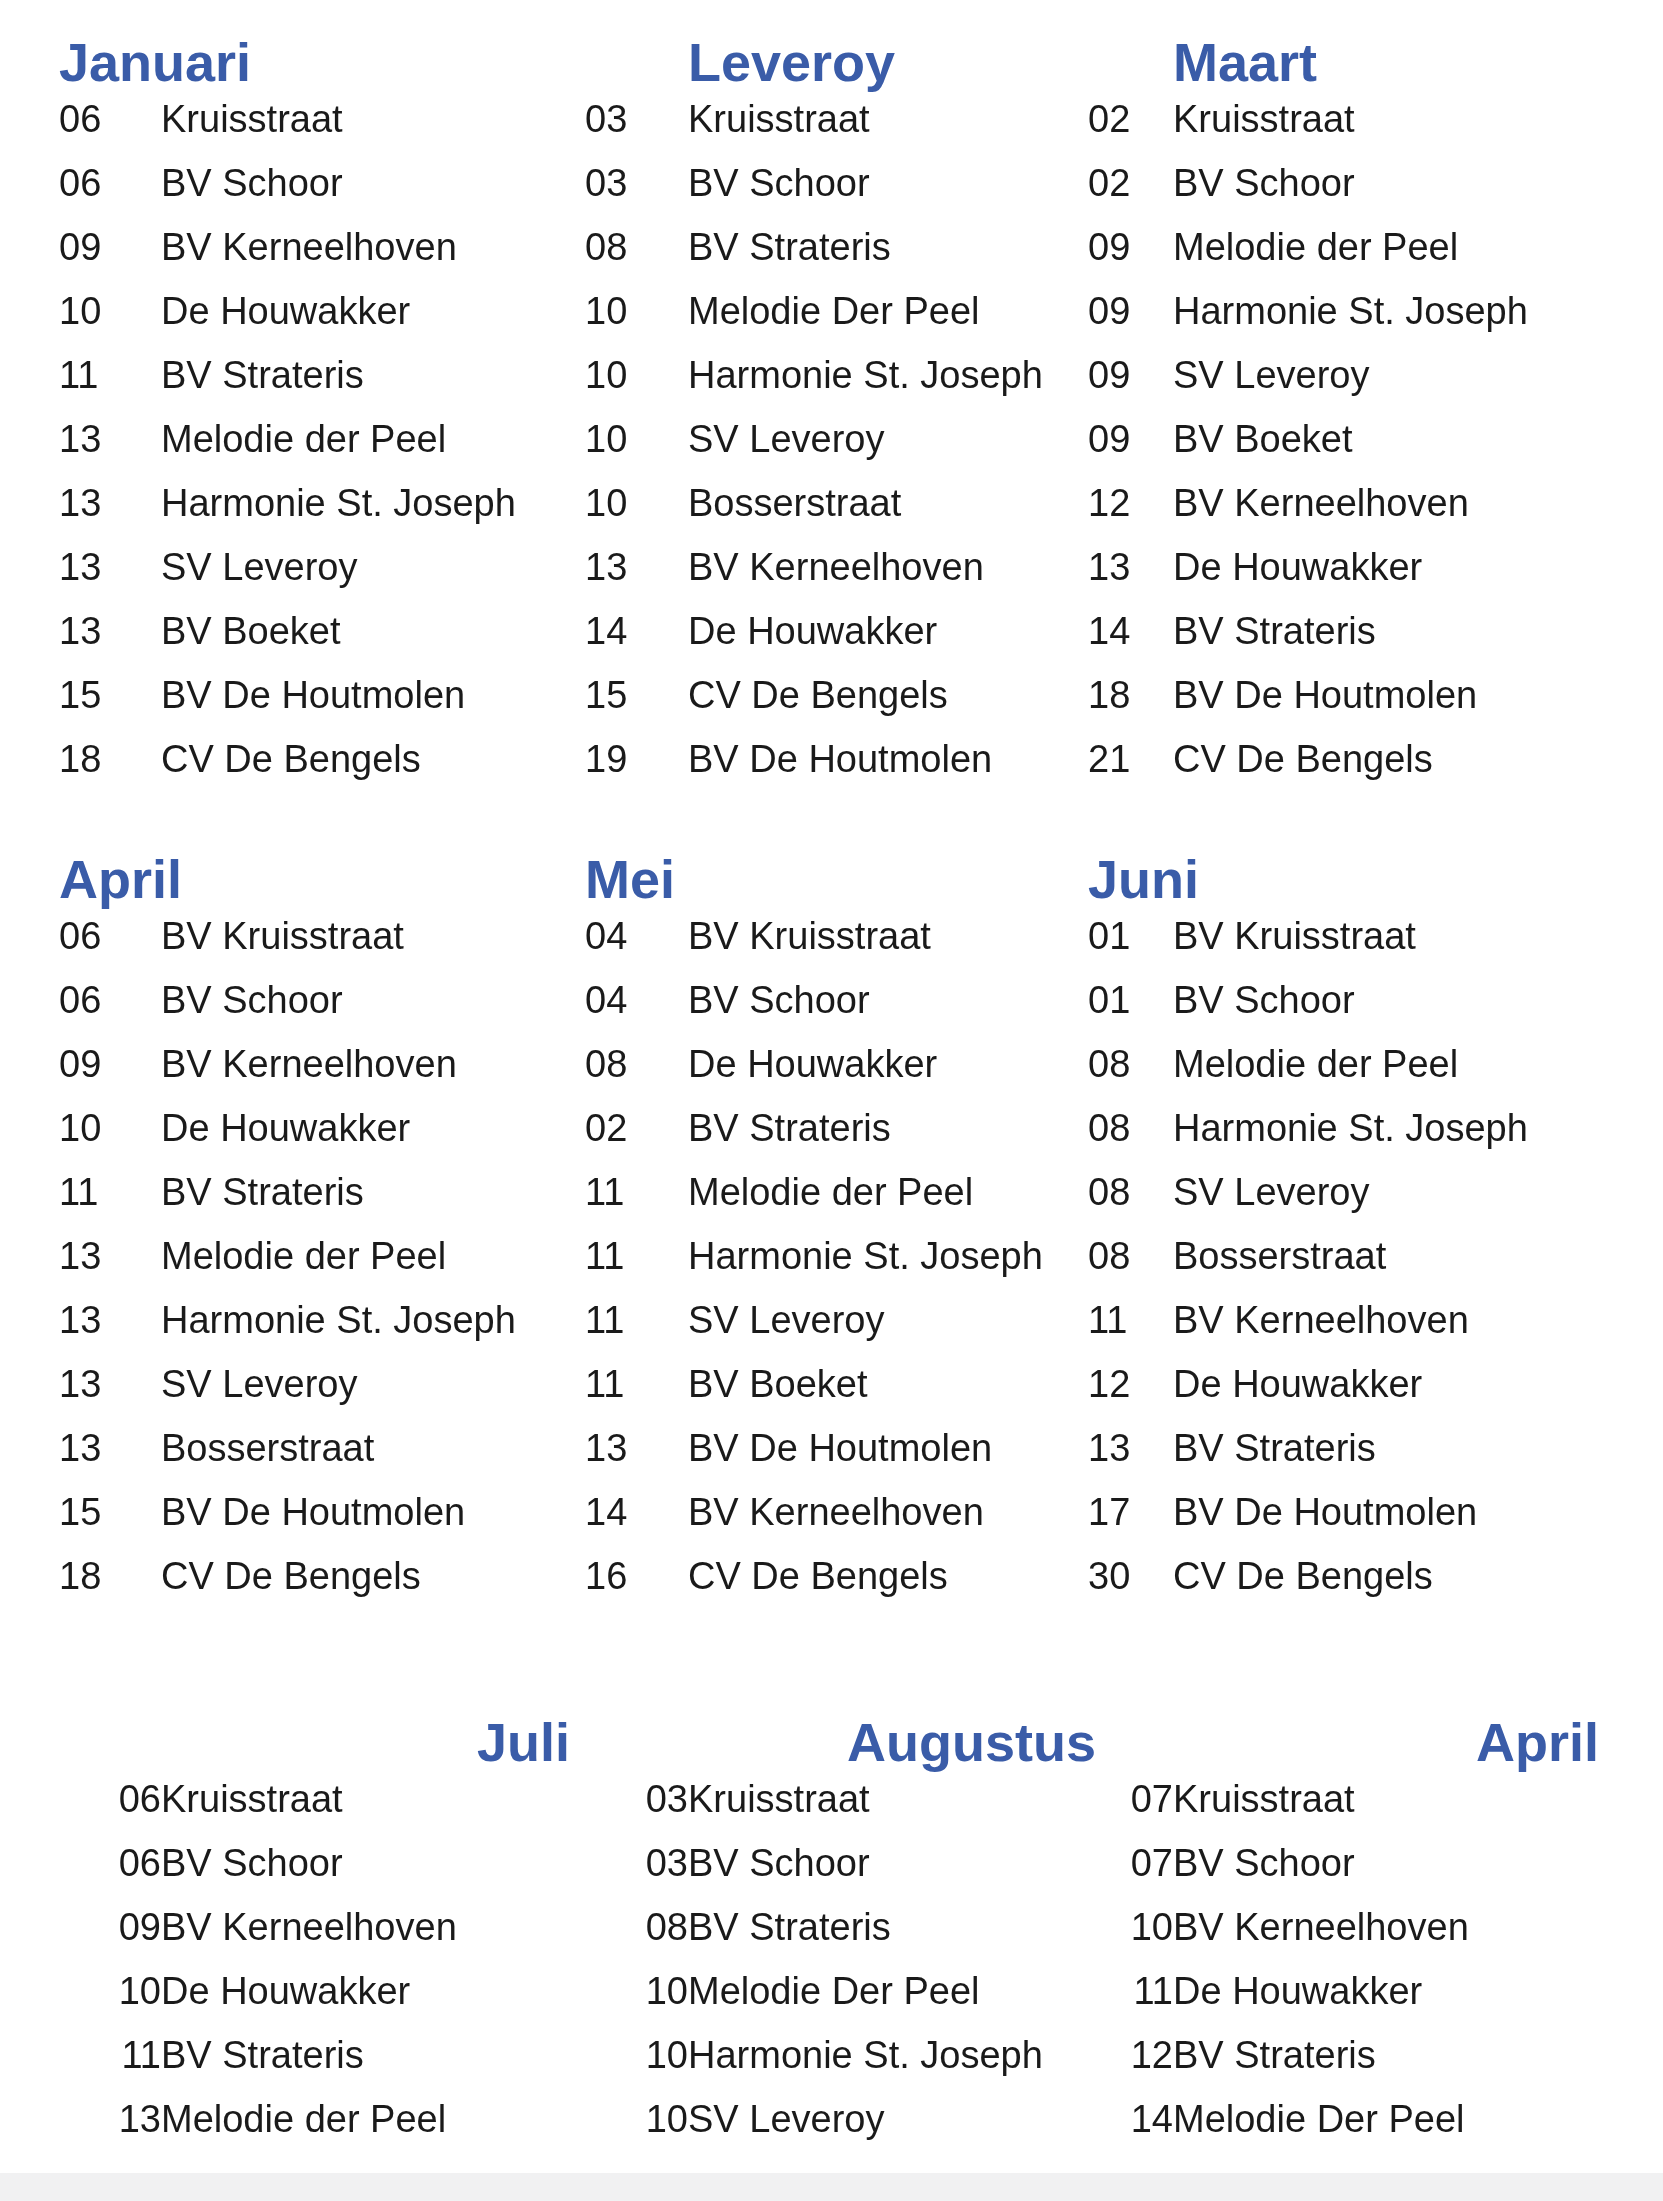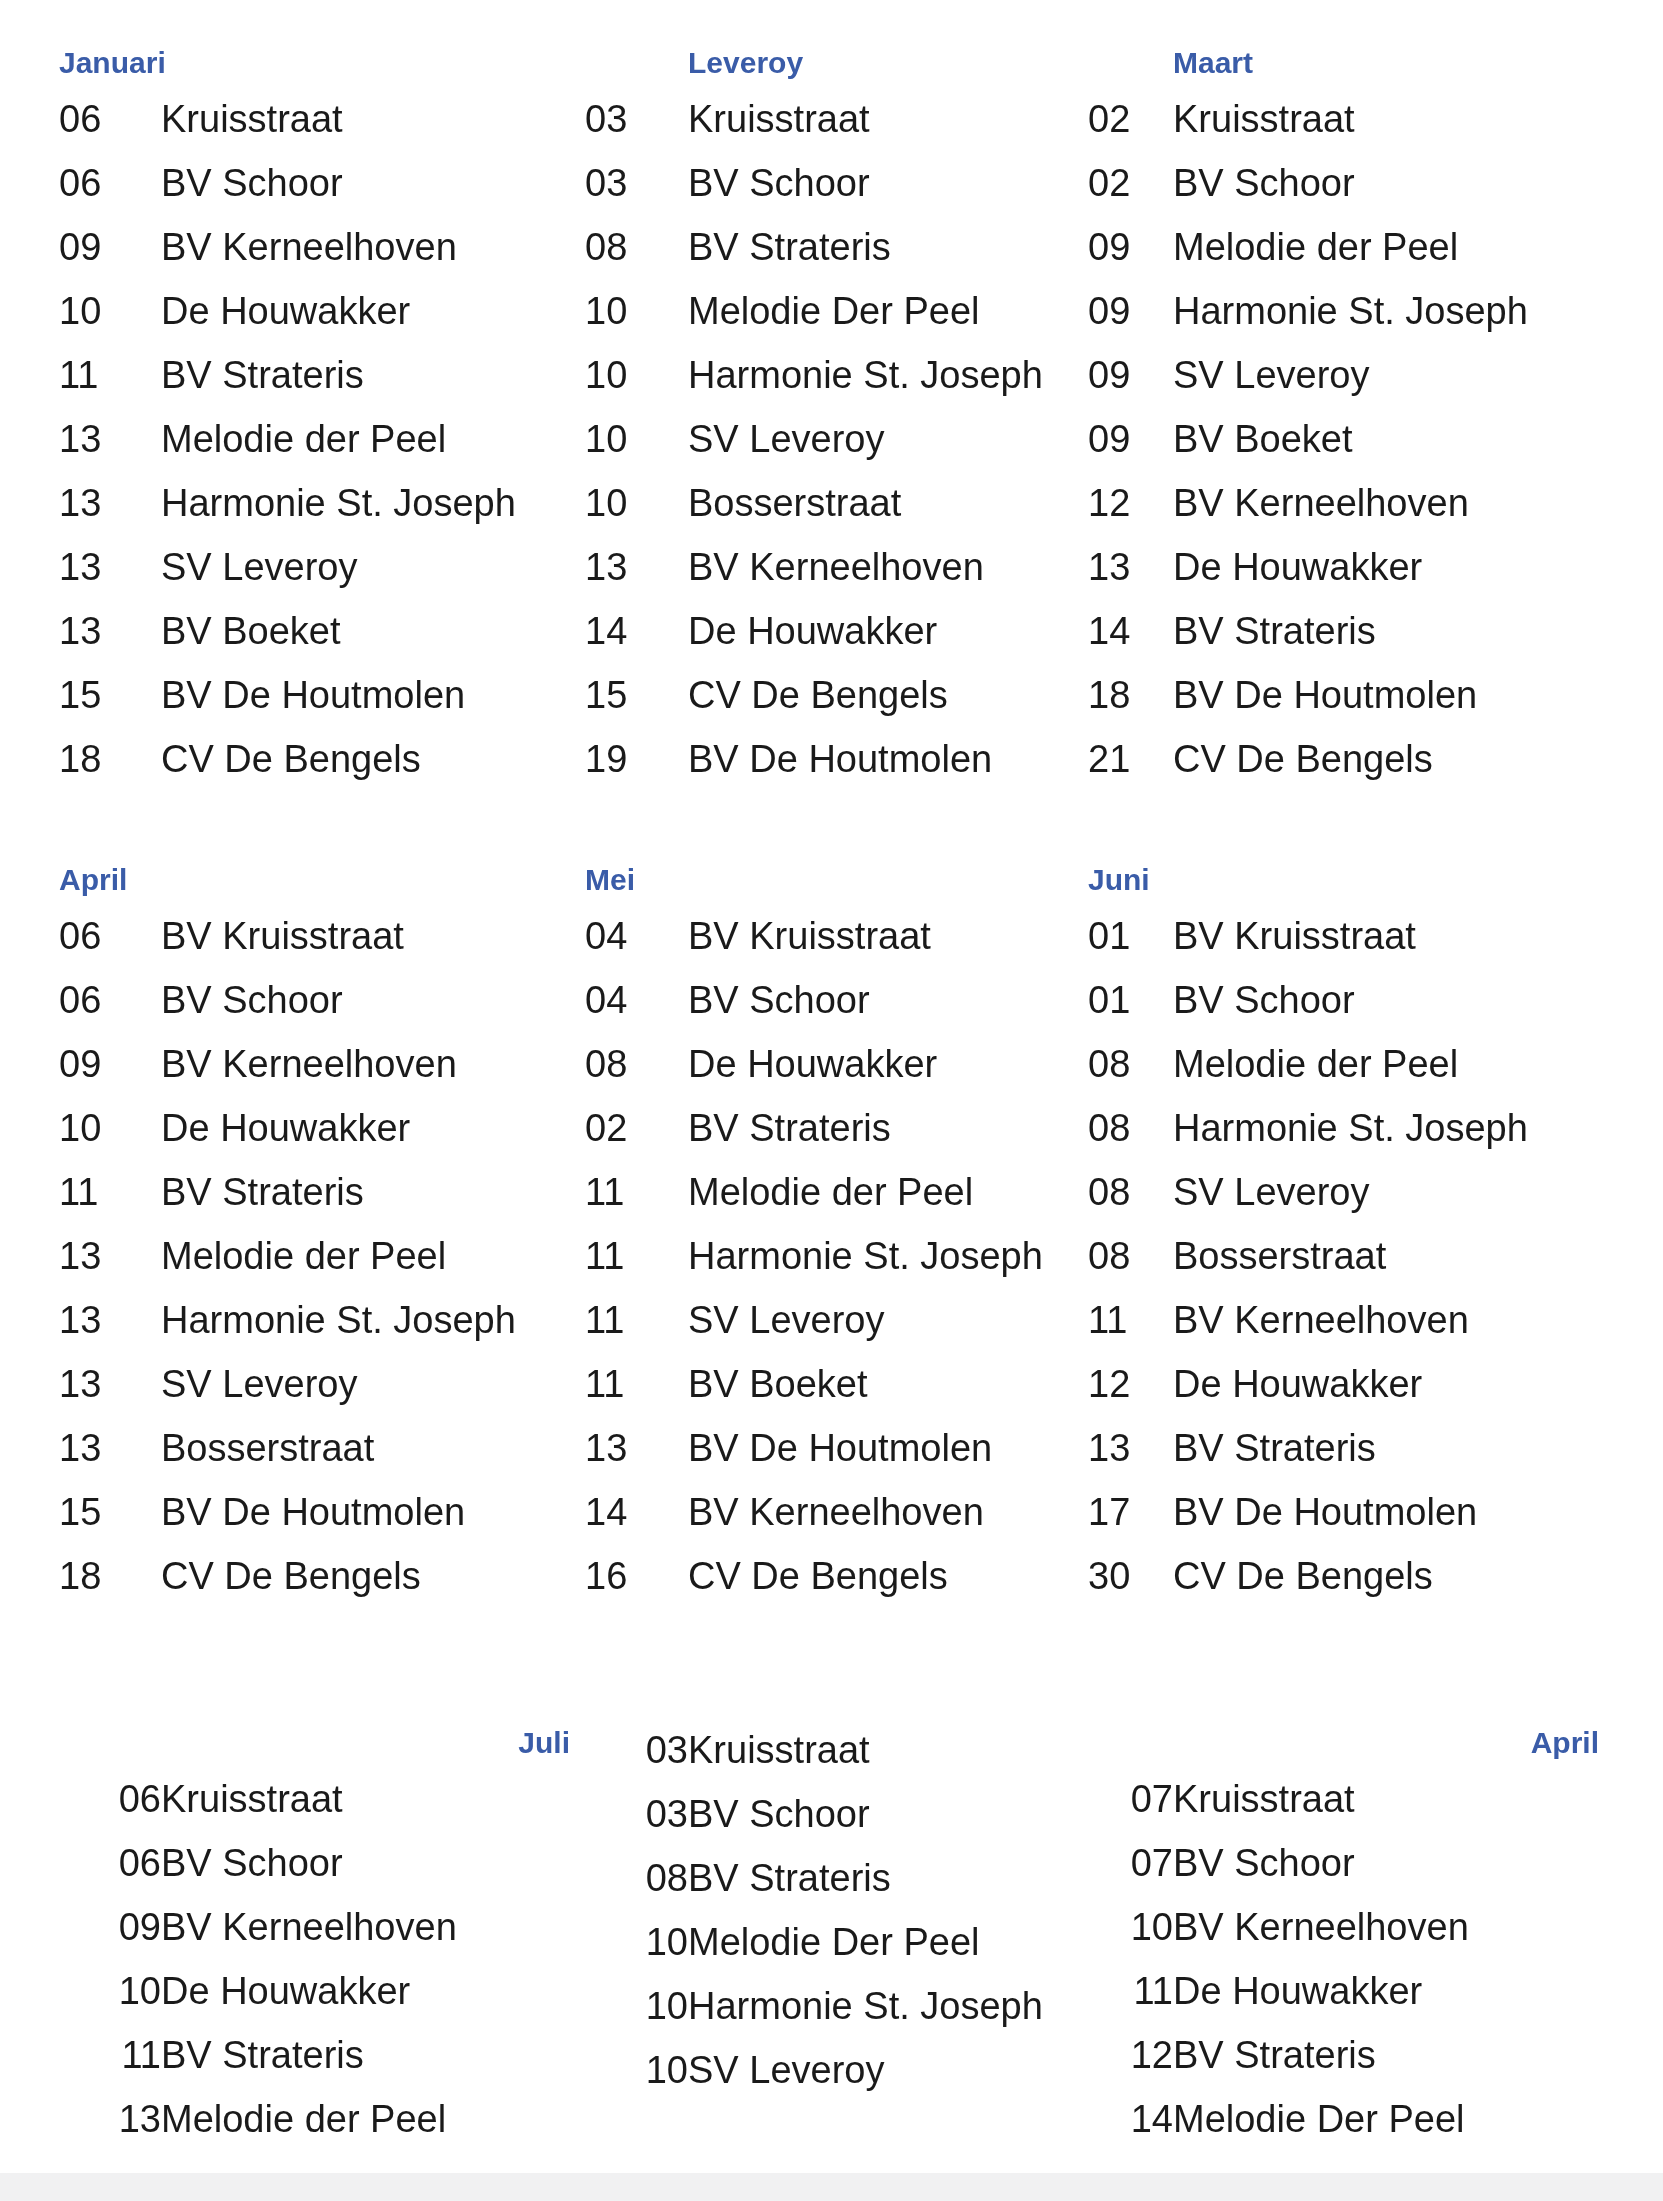--- a/index.html
+++ b/index.html
@@ -18,21 +18,21 @@
   .page {
     position: absolute;
     inset: 0;
     background: #ffffff;
   }
   .month {
     position: absolute;
     width: 511px;
   }
   .month-header {
-    font-size: 30px;
+    font-size: 54px;
     line-height: 49px;
     font-weight: 700;
     color: #3A5CA8;
     white-space: nowrap;
   }
   .entries { }
   .entry {
     height: 64px;
     line-height: 64px;
     font-size: 38px;
@@ -463,20 +463,21 @@
   </div>
 
   <div class="entry">
     <span class="day">13</span>
     <span class="org">Melodie der Peel</span>
   </div>
 </div>
   </div>
 
   <div class="month c1 r2">
+    <div class="month-header">Augustus</div>
     <div class="entries">
   <div class="entry">
     <span class="day">03</span>
     <span class="org">Kruisstraat</span>
   </div>
 
   <div class="entry">
     <span class="day">03</span>
     <span class="org">BV Schoor</span>
   </div>

